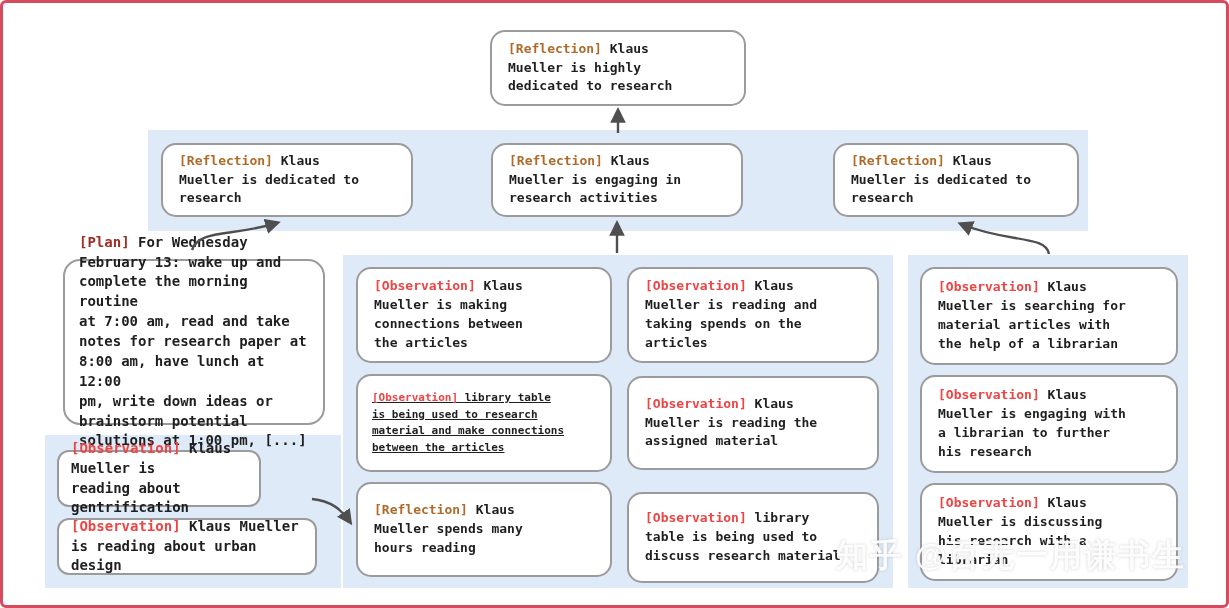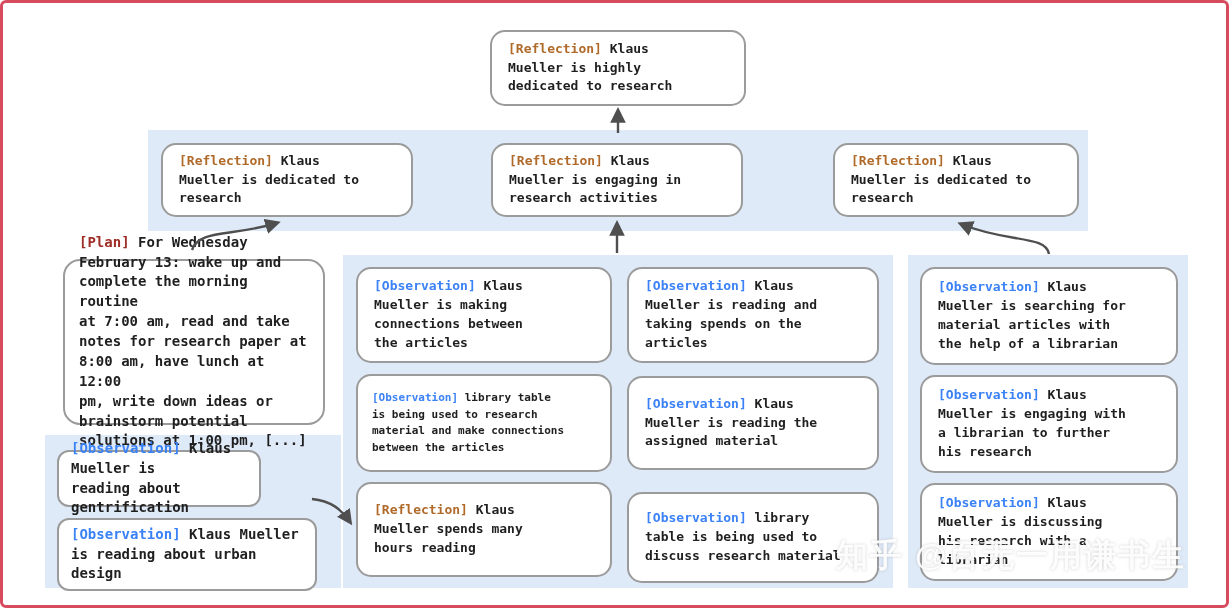--- a/index.html
+++ b/index.html
@@ -25,24 +25,24 @@
     border-radius:15px;
     display:flex;
     align-items:center;
     padding:8px 16px;
     color:#1f1f1f;
     font-weight:bold;
   }
   .node .txt{white-space:pre-wrap;line-height:1.45;}
   .fs-lg .txt{font-size:13px;}
   .fs-sm .txt{font-size:14px;line-height:1.42;}
-  .fs-xs .txt{font-size:11px;line-height:1.5;}
+  .fs-xs .txt{font-size:11px;line-height:1.5;text-decoration:underline;}
   .tag-reflection{color:#b06a2a;}
   .tag-plan{color:#9e2d26;}
-  .tag-observation{color:#3b82f6;}
+  .tag-observation{color:#ef4444;}
   .arrows{
     position:absolute;left:0;top:0;
     pointer-events:none;
   }
   .watermark{
     position:absolute;
     left:833px;top:531px;
     font-family:"Liberation Sans","DejaVu Sans",sans-serif;
     font-size:32px;
     font-weight:bold;
@@ -94,21 +94,21 @@
 8:00 am, have lunch at 12:00
 pm, write down ideas or
 brainstorm potential
 solutions at 1:00 pm, [...]</span></div>
   </div>
 
   <div class="node fs-sm" style="left:54px;top:447px;width:204px;height:57px;padding:8px 12px;border-radius:12px;">
     <div class="txt"><span class="tag-observation">[Observation]</span><span> Klaus Mueller is
 reading about gentrification</span></div>
   </div>
-  <div class="node fs-sm" style="left:54px;top:515px;width:260px;height:73px;padding:8px 12px;border-radius:12px;">
+  <div class="node fs-sm" style="left:54px;top:515px;width:260px;height:57px;padding:8px 12px;border-radius:12px;">
     <div class="txt"><span class="tag-observation">[Observation]</span><span> Klaus Mueller
 is reading about urban design</span></div>
   </div>
 
   <div class="node fs-lg" style="left:353px;top:264px;width:256px;height:96px;">
     <div class="txt"><span class="tag-observation">[Observation]</span><span> Klaus
 Mueller is making
 connections between
 the articles</span></div>
   </div>

